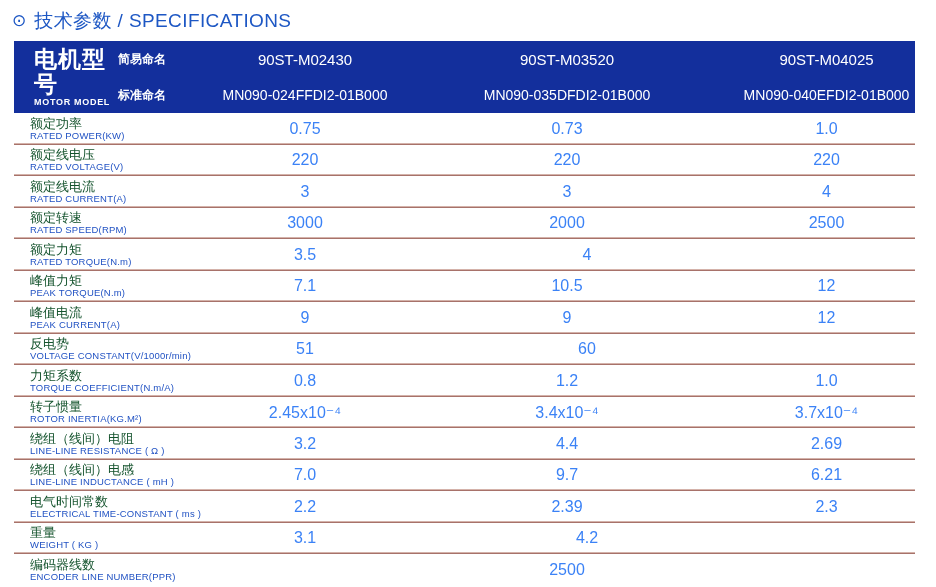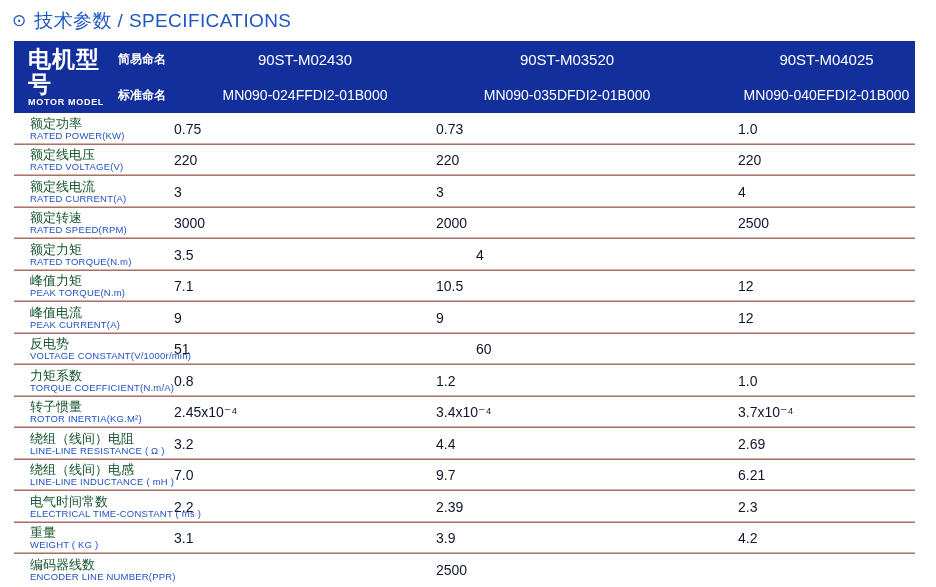--- a/index.html
+++ b/index.html
@@ -43,21 +43,21 @@
     display: grid;
     grid-template-columns: 104px 56px 262px 262px 217px;
     grid-template-rows: 36px 36px;
   }
   .h-motor {
     grid-row: 1 / 3;
     grid-column: 1;
     display: flex;
     flex-direction: column;
     justify-content: center;
-    padding-left: 14px;
+    padding-left: 20px;
   }
   .h-motor-cn {
     font-size: 23px;
     font-weight: bold;
     letter-spacing: 1px;
     line-height: 25px;
   }
   .h-motor-en {
     font-size: 9px;
     letter-spacing: 0.7px;
@@ -111,23 +111,23 @@
   .lbl-cn {
     color: #14532d;
     font-size: 13px;
   }
   .lbl-en {
     color: #2152c3;
     font-size: 9.5px;
     letter-spacing: 0.2px;
   }
   .cell-val {
-    text-align: left;
-    color: #0f172a;
-    font-size: 14px;
+    text-align: center;
+    color: #3b82f6;
+    font-size: 16px;
     white-space: nowrap;
   }
 </style>
 </head>
 <body>
 
 <div class="title-bar">
   <span class="title-icon">⊙</span>
   <span class="title-text">技术参数 / SPECIFICATIONS</span>
 </div>
@@ -277,21 +277,20 @@
     <div class="cell-val">2.39</div>
     <div class="cell-val col-last">2.3</div>
   </div>
 
   <div class="row">
     <div class="cell-label">
       <div class="lbl-cn">重量</div>
       <div class="lbl-en">WEIGHT ( KG )</div>
     </div>
     <div class="cell-val">3.1</div>
-    <div class="cell-val">3.9</div>
     <div class="cell-val col-last">4.2</div>
   </div>
 
   <div class="row">
     <div class="cell-label">
       <div class="lbl-cn">编码器线数</div>
       <div class="lbl-en">ENCODER LINE NUMBER(PPR)</div>
     </div>
     <div class="cell-val"></div>
     <div class="cell-val">2500</div>

